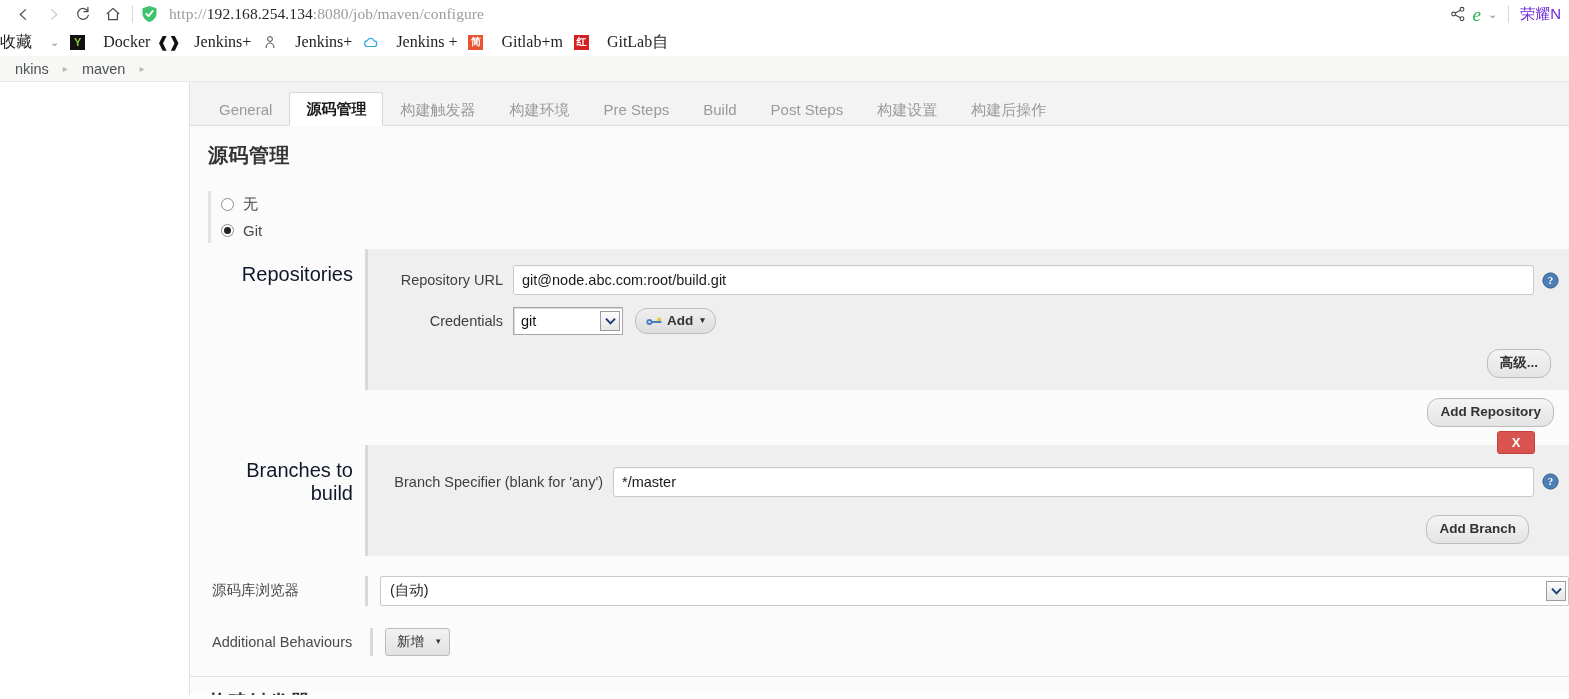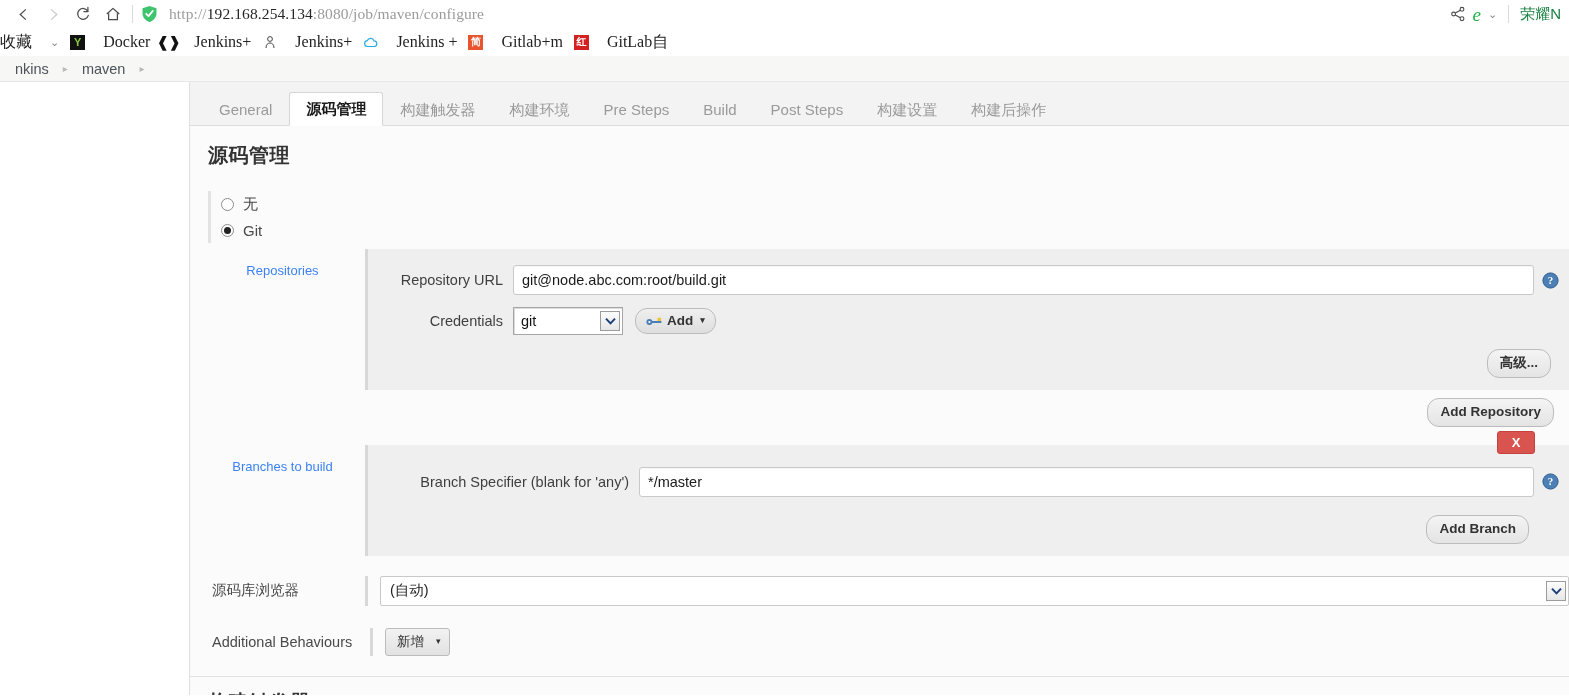--- a/index.html
+++ b/index.html
@@ -67,21 +67,21 @@
     font-family: "Liberation Serif", serif;
     font-size: 19px;
     color: #22b24c;
     line-height: 1;
     font-style: italic;
     font-weight: 400;
   }
   .chev-sm { color: #8a8a8a; font-size: 11px; }
   .vsep2 { width: 1px; height: 18px; background: #d9d9d9; margin: 0 4px; }
   .user-name {
-    font-size: 15px; color: #15803d;
+    font-size: 15px; color: #6d28d9;
     white-space: nowrap;
     overflow: hidden;
   }
 
   
   .bm-bar {
     height: 28px;
     display: flex;
     align-items: center;
     background: #ffffff;
@@ -235,24 +235,24 @@
 
   
   .cfg-row {
     display: flex;
     align-items: flex-start;
     margin-top: 6px;
   }
   .cfg-label {
     width: 175px;
     flex: 0 0 175px;
-    font-size: 13px;
-    color: #3b82f6;
+    font-size: 20px;
+    color: #0f172a;
     padding: 14px 12px 0 22px;
-    text-align: center;
+    text-align: right;
   }
   .cfg-body {
     flex: 1 1 auto;
     background: #efefef;
     border-left: 3px solid #d8d8d8;
     padding: 12px 0 12px 0;
     min-width: 0;
     position: relative;
   }
 
@@ -264,21 +264,21 @@
   }
   .field-label {
     font-size: 14.5px;
     color: #3f3f3f;
     text-align: right;
     padding-right: 10px;
     flex: 0 0 auto;
     white-space: nowrap;
   }
   .lbl-w1 { width: 145px; }
-  .lbl-w2 { width: 271px; }
+  .lbl-w2 { width: 245px; }
 
   .text-input {
     flex: 1 1 auto;
     height: 30px;
     border: 1px solid #c9c9c9;
     border-radius: 3px;
     background: #ffffff;
     font-size: 14.5px;
     color: #1a1a1a;
     padding: 0 8px;

